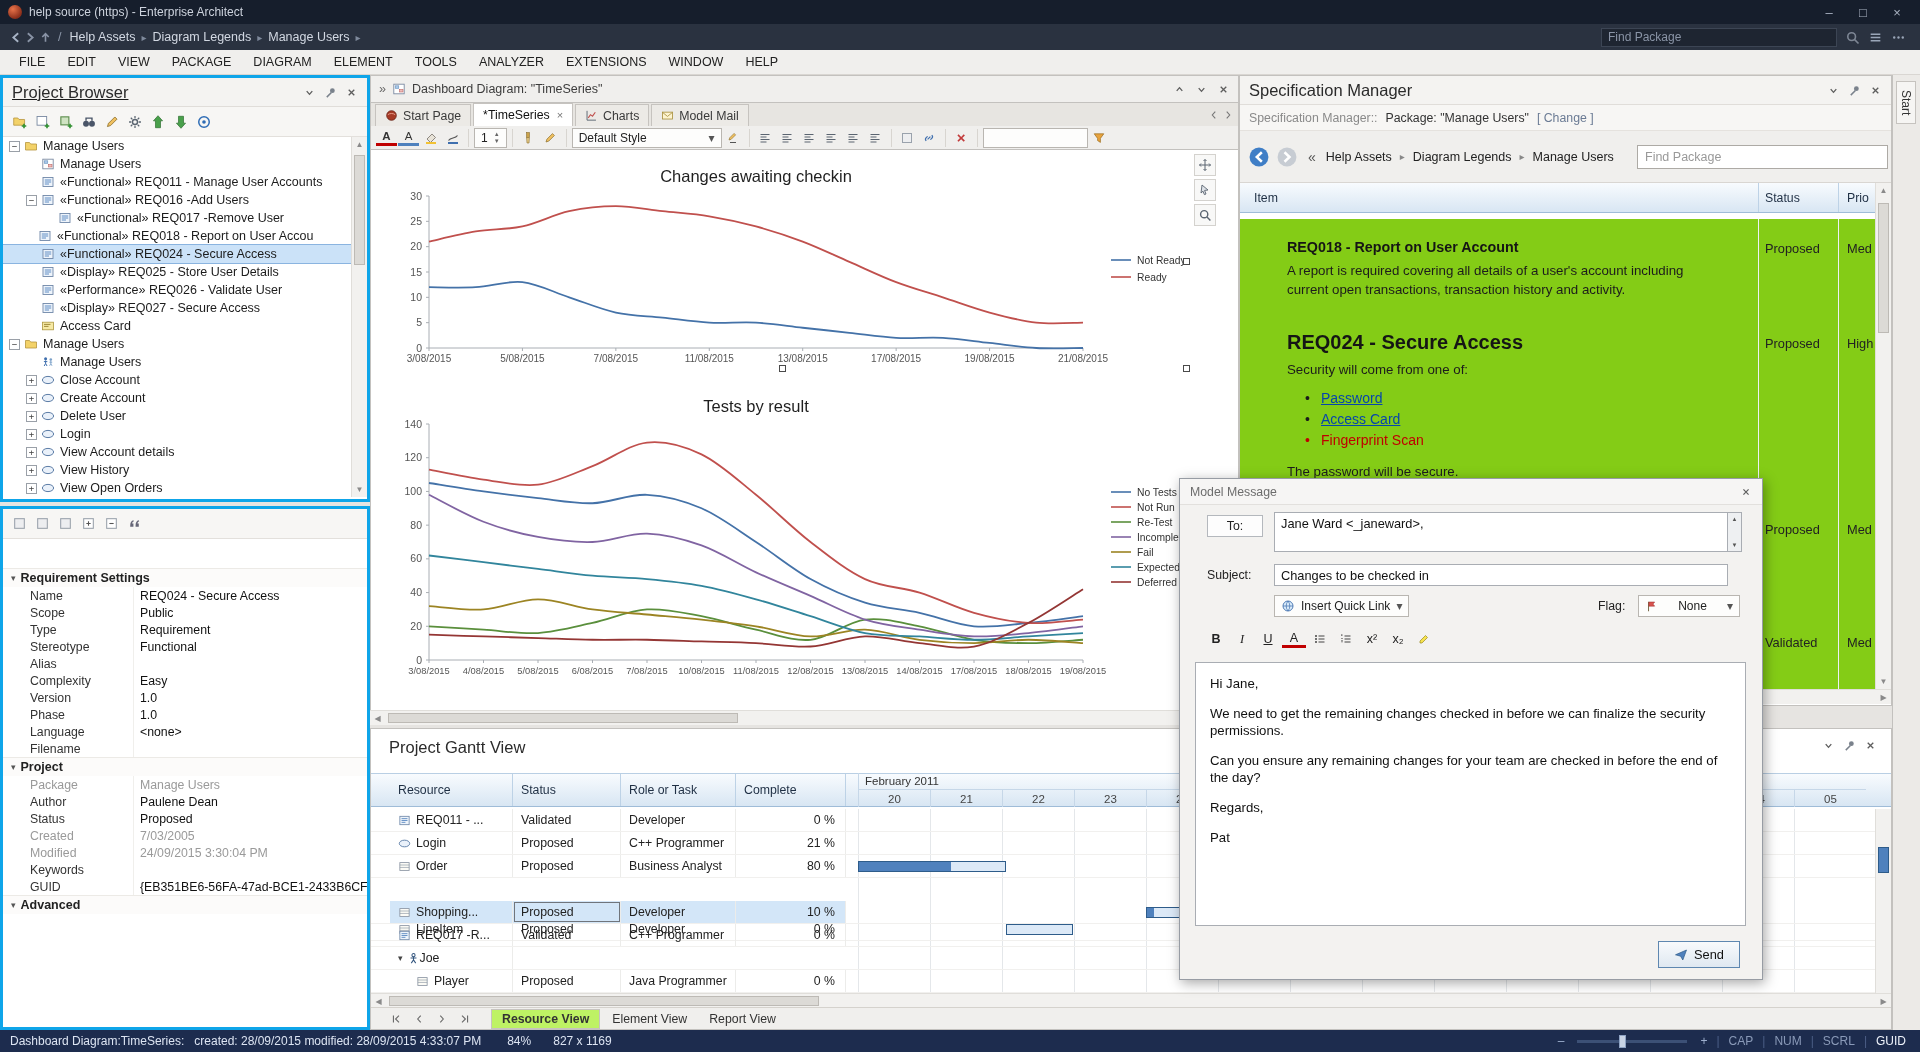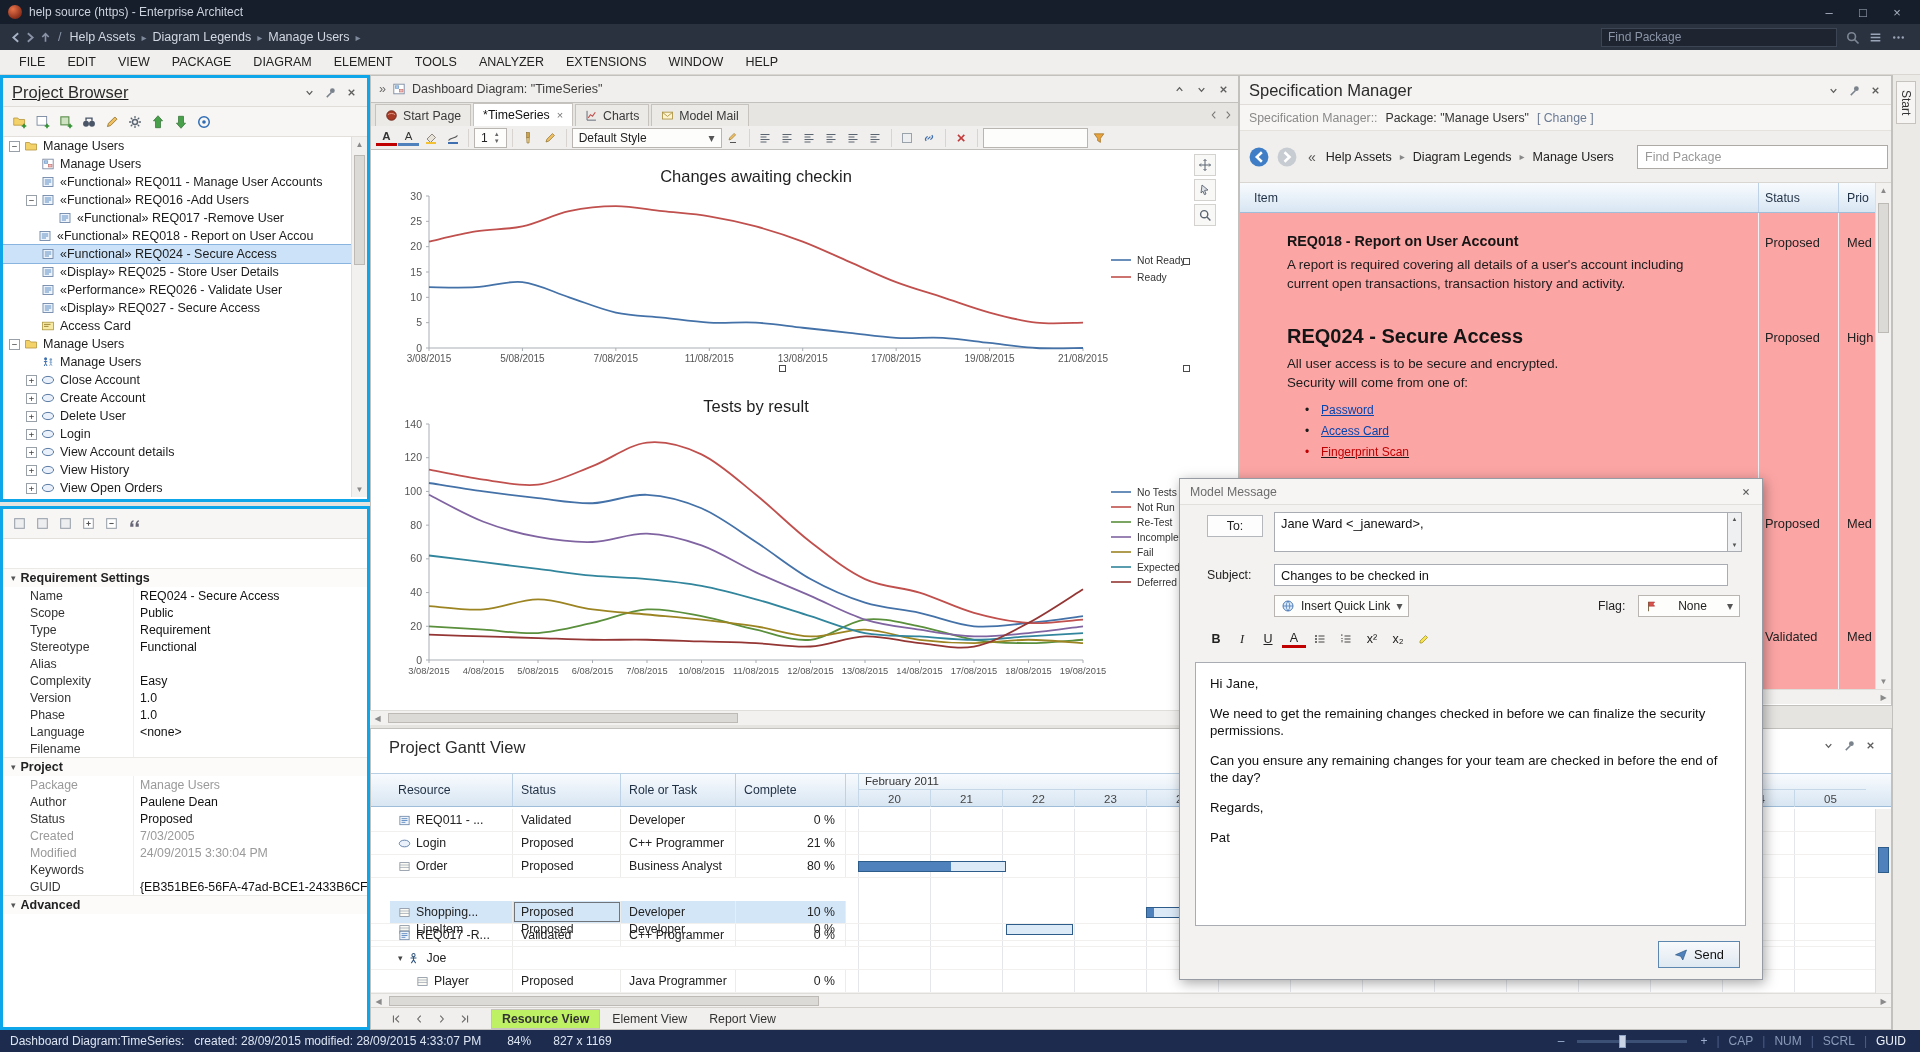--- a/index.html
+++ b/index.html
@@ -81,30 +81,30 @@
 .g-ftab{padding:2px 10px;font-size:12.3px;color:#333;}
 .g-ftab.active{background:#bef264;border:1px solid #c6c3bf;font-weight:bold;}
 
 #spec{position:absolute;left:1239px;top:75px;width:653px;height:631px;background:#fff;border:1px solid #c3c1be;}
 #s-sub{position:absolute;left:0;top:29px;width:100%;height:26px;background:#f7f6f4;border-bottom:1px solid #e5e2de;display:flex;align-items:center;padding:0 9px;font-size:12.3px;gap:8px;}
 #s-crumbbar{position:absolute;left:0;top:55px;width:100%;height:52px;background:#f0efed;border-bottom:1px solid #d9d6d2;display:flex;align-items:center;padding:0 8px;font-size:12.5px;}
 .crumb2{color:#222;padding:0 2px;}
 #s-find{position:absolute;left:397px;top:69px;width:251px;height:24px;border:1px solid #adaaa5;background:#fff;font-size:12.5px;padding:0 7px;font-family:inherit;}
 #s-find::placeholder{color:#999;}
 #s-colhead{position:absolute;left:0;top:107px;width:100%;height:30px;background:linear-gradient(#f8fbfe,#d8e6f3);border-bottom:1px solid #9fbcd8;}
-#s-content{position:absolute;left:0;top:137px;width:100%;height:476px;overflow:hidden;background:#fca5a5;}
+#s-content{position:absolute;left:0;top:143px;width:100%;height:476px;overflow:hidden;background:#84cc16;}
 .s-col-line{position:absolute;top:0;bottom:0;width:1px;background:#edf1f5;}
 .s-item{position:absolute;left:0;width:100%;}
 .s-title{font-size:14.3px;font-weight:bold;color:#151515;margin-left:47px;}
 .s-heading{font-size:20px;font-weight:bold;color:#151515;margin-left:47px;}
 .s-status{position:absolute;left:525px;top:2px;font-size:12.8px;color:#222;}
 .s-prio{position:absolute;left:607px;top:2px;font-size:12.8px;color:#222;}
 .s-body{margin:7px 40px 0 47px;font-size:13.3px;color:#1c1c1c;line-height:18.5px;}
 .s-bullets{margin:8px 0 0 65px;}
-.s-bullet{font-size:12px;line-height:21px;text-decoration:underline;}
+.s-bullet{font-size:14px;line-height:21px;}
 .s-bullet .bm{display:inline-block;width:16px;}
 .link{color:#0645ad;text-decoration:underline;}
 .alert{color:#c00000;}
 .s-footer{margin:13px 0 0 47px;font-size:13.3px;color:#1c1c1c;}
 
 #modal{position:absolute;left:1179px;top:478px;width:584px;height:502px;background:#f3f2f0;border:1px solid #979ca4;box-shadow:2px 3px 12px rgba(0,0,0,.35);z-index:100;}
 #m-titlebar{height:26px;display:flex;align-items:center;padding:0 10px;color:#6d6d6d;font-size:12.3px;background:#f6f5f4;border-bottom:1px solid #e2e0dd;}
 .m-label-btn{position:absolute;border:1px solid #b4b8bd;background:#fdfdfd;font-size:12.3px;display:flex;align-items:center;justify-content:center;color:#222;}
 .m-field{position:absolute;background:#fff;border:1px solid #a9adb3;font-size:12.8px;color:#111;padding:3px 6px;overflow:hidden;}
 .m-static{position:absolute;font-size:12.3px;color:#222;display:flex;align-items:center;}
@@ -1118,21 +1118,21 @@
       </div>
       <div class="g-row" style="top: 138px;">
         <span class="g-cell" style="position: absolute; left: 19px; width: 123px; top: 0px;">
           <span style="font-size: 9px; color: rgb(68, 68, 68); margin-right: 4px;">▾</span>
           <span class="ic">
             <svg width="13" height="13" viewBox="0 0 14 14">
               <circle cx="7" cy="3.4" r="1.7" fill="none" stroke="#33557e" stroke-width="1.1"></circle>
               <path d="M7 5.1v3.4M3.8 6.4h6.4M7 8.5L4.6 12M7 8.5L9.4 12" fill="none" stroke="#33557e" stroke-width="1.1"></path>
             </svg>
           </span>
-          <span style="margin-left: 7px; text-align: center;">Joe</span>
+          <span style="margin-left: 0; text-align: center;">Joe</span>
         </span>
       </div>
       <div class="g-row" style="top: 161px;">
         <span class="g-cell" style="position: absolute; left: 19px; width: 123px; top: 0px; padding-left: 26px;">
           <span class="ic">
             <svg width="13" height="13" viewBox="0 0 14 14">
               <rect x="2" y="2.8" width="10" height="8.4" fill="#fdfcf6" stroke="#8a94a2" stroke-width="0.9"></rect>
               <path d="M2 5.4h10M2 8h10" stroke="#8a94a2" stroke-width="0.7"></path>
             </svg>
           </span>
@@ -1253,21 +1253,20 @@
         <div class="s-body">
           <div>A report is required covering all details of a user's account including</div>
           <div>current open transactions, transaction history and activity.</div>
         </div>
       </div>
       <div class="s-item" style="top: 112px;">
         <div class="s-heading">REQ024 - Secure Access</div>
         <span class="s-status" style="top: 5px;">Proposed</span>
         <span class="s-prio" style="top: 5px;">High</span>
         <div class="s-body">
-          <div>All user access is to be secure and encrypted.</div>
           <div>Security will come from one of:</div>
         </div>
         <div class="s-bullets">
           <div class="s-bullet"><span class="bm">•</span><span class="link">Password</span></div>
           <div class="s-bullet"><span class="bm">•</span><span class="link">Access Card</span></div>
           <div class="s-bullet"><span class="bm alert">•</span><span class="alert">Fingerprint Scan</span></div>
         </div>
         <div class="s-footer">The password will be secure.</div>
       </div>
       <div class="s-item" style="top: 301px;">

